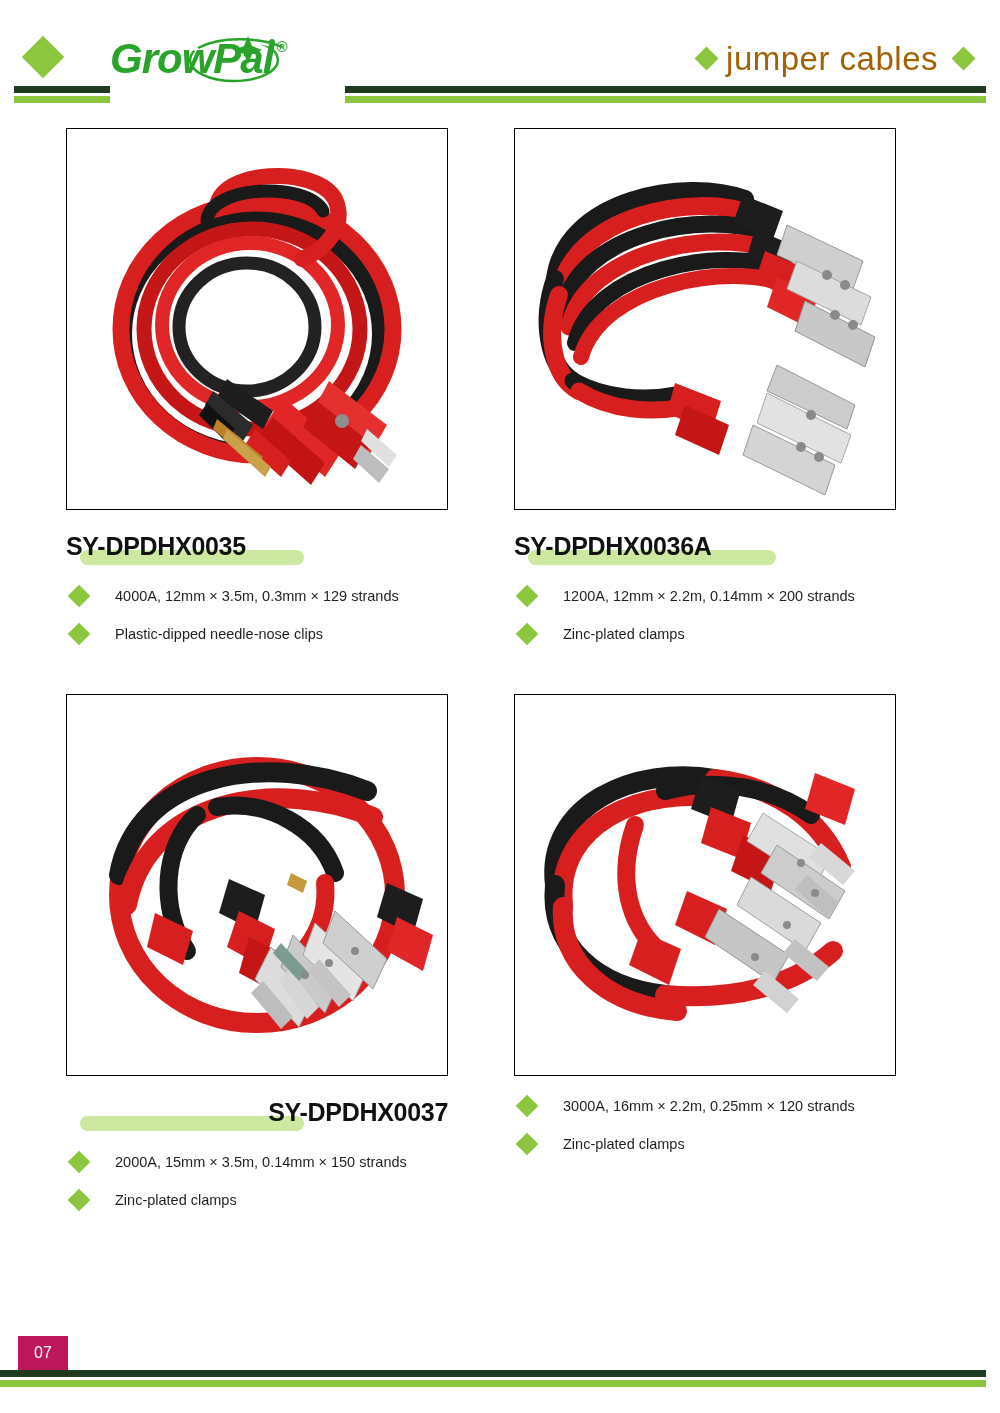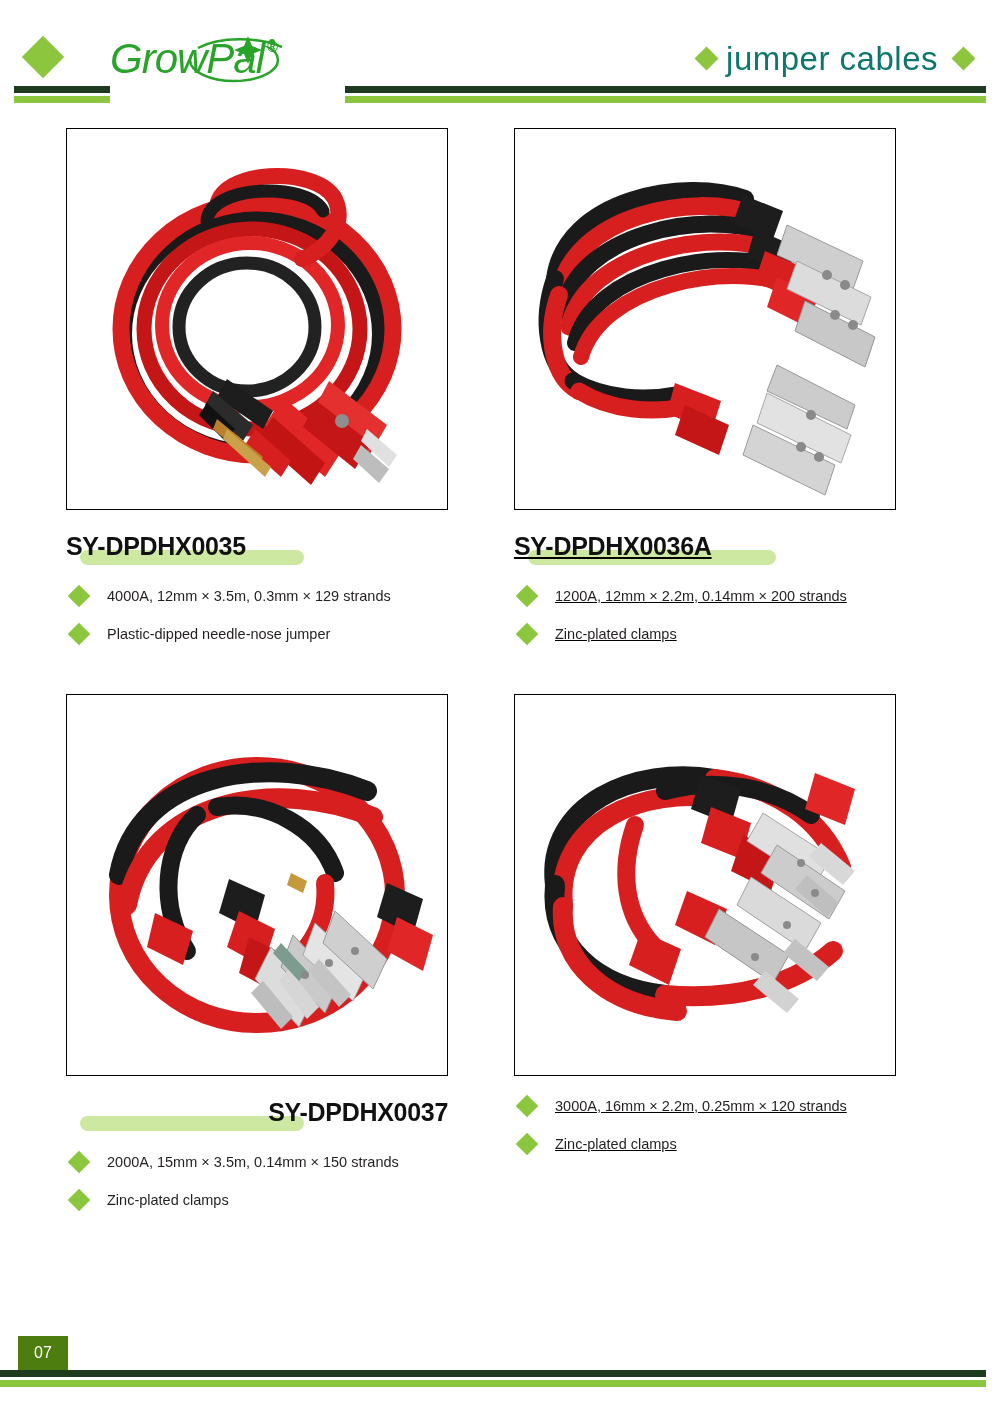--- a/index.html
+++ b/index.html
@@ -25,21 +25,21 @@
     display: flex; align-items: flex-start;
   }
   .logo-swoosh {
     position: absolute; left: 188px; top: 32px;
     width: 120px; height: 58px;
     overflow: visible;
   }
   .brand-text {
     font-family: "Liberation Sans", sans-serif;
     font-size: 42px;
-    font-weight: normal;
+    font-weight: bold;
     font-style: italic;
     color: #29a329;
     letter-spacing: -1px;
     line-height: 42px;
     position: relative;
     z-index: 3;
   }
   .brand-reg {
     font-size: 15px;
     color: #29a329;
@@ -71,21 +71,21 @@
     background: #1f3b1f;
   }
   .hdr-bar-right-green {
     position: absolute; left: 345px; top: 96px;
     width: 641px; height: 7px;
     background: #8cc63e;
   }
   .hdr-title {
     position: absolute; right: 62px; top: 40px;
     font-size: 33px;
-    color: #0f766e;
+    color: #a16207;
     letter-spacing: 0.5px;
     white-space: nowrap;
   }
   .hdr-title-dia {
     position: absolute;
     width: 17px; height: 17px;
     background: #8cc63e;
     transform: rotate(45deg);
     top: 50px;
   }
@@ -93,21 +93,21 @@
   .hdr-title-dia.r { right: 28px; }
 
   
   .grid {
     position: absolute;
     left: 0; top: 128px;
     width: 896px;
   }
   .row { display: flex; }
   .cell { width: 500px; padding-left: 66px; }
-  .cell.right { padding-left: 66px; text-decoration: underline; }
+  .cell.right { padding-left: 66px; }
 
   .photo {
     width: 382px; height: 382px;
     border: 1px solid #000;
     position: relative;
     background: #fff;
     overflow: hidden;
   }
 
   .sku-wrap {
@@ -129,20 +129,21 @@
     font-size: 25px;
     font-weight: bold;
     color: #111;
     letter-spacing: -0.3px;
   }
 
   .spec {
     display: flex;
     align-items: center;
     margin-top: 22px;
+    gap: 8px;
   }
   .spec-dia {
     width: 16px; height: 16px;
     background: #8cc63e;
     transform: rotate(45deg);
     margin-left: 5px;
     margin-right: 20px;
     flex: 0 0 auto;
   }
   .spec-txt {
@@ -154,21 +155,21 @@
   .footer { position: absolute; left: 0; bottom: 0; width: 1000px; height: 80px; }
   .ft-bar-dark {
     position: absolute; left: 0; bottom: 36px; width: 986px; height: 7px; background: #1f3b1f;
   }
   .ft-bar-green {
     position: absolute; left: 0; bottom: 26px; width: 986px; height: 7px; background: #8cc63e;
   }
   .ft-pagebox {
     position: absolute; left: 18px; bottom: 43px;
     width: 50px; height: 34px;
-    background: #4d7c0f;
+    background: #be185d;
     color: #fff;
     font-size: 16px;
     display: flex; align-items: center; justify-content: center;
   }
 
   
   svg { display: block; }
 </style>
 </head>
 <body>
@@ -249,21 +250,21 @@
         <div class="sku-wrap">
           <div class="sku-hl" style="width:224px;"></div>
           <div class="sku">SY-DPDHX0035</div>
         </div>
         <div class="spec">
           <div class="spec-dia"></div>
           <div class="spec-txt">4000A, 12mm × 3.5m, 0.3mm × 129 strands</div>
         </div>
         <div class="spec">
           <div class="spec-dia"></div>
-          <div class="spec-txt">Plastic-dipped needle-nose jumper</div>
+          <div class="spec-txt">Plastic-dipped needle-nose clips</div>
         </div>
       </div>
 
       <div class="cell right">
         <div class="photo">
           <svg width="380" height="380" viewBox="0 0 380 380">
             <g fill="none" stroke-linecap="round">
 
               <path d="M40 150 C50 70 170 48 230 70" stroke="#1a1a1a" stroke-width="18"></path>
               <path d="M44 166 C56 86 180 62 240 86" stroke="#d81f1f" stroke-width="18"></path>

